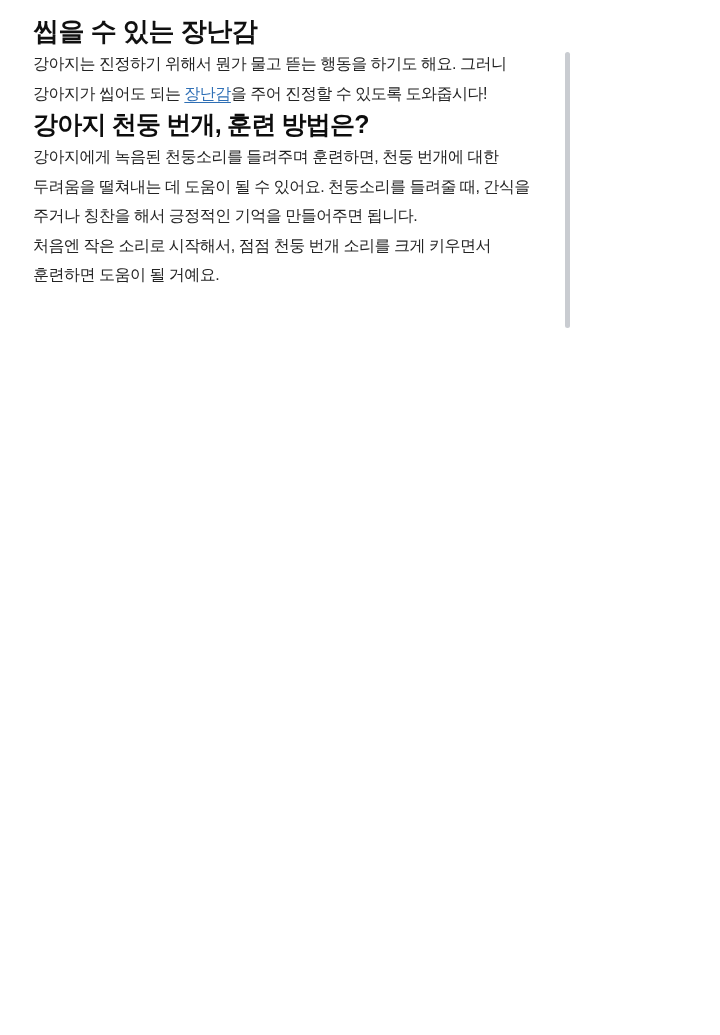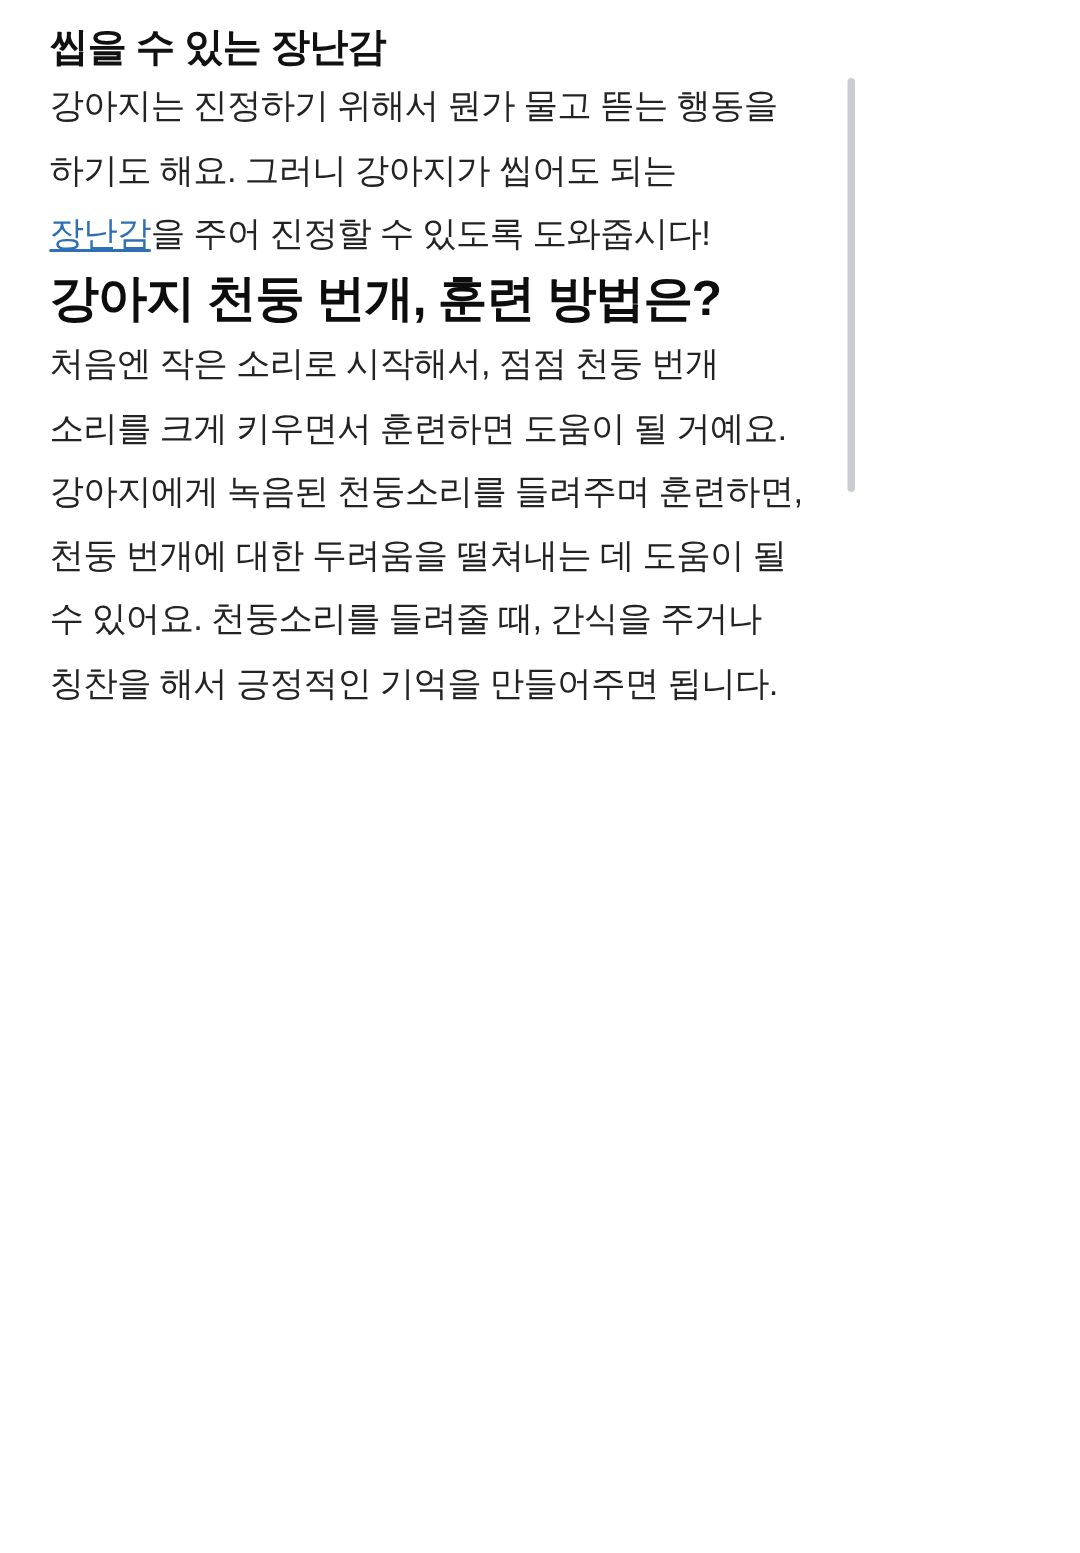--- a/index.html
+++ b/index.html
@@ -32,30 +32,30 @@
   h2.heading-sm {
     font-size: 26px;
     font-weight: 700;
     line-height: 1.35;
     letter-spacing: -0.5px;
     margin: 0;
     color: #111111;
   }
 
   h2.heading-lg {
-    font-size: 33px;
+    font-size: 25px;
     font-weight: 700;
     line-height: 1.35;
     letter-spacing: -0.8px;
     margin: 0;
     color: #0d0d0d;
   }
 
   p.para {
-    font-size: 23px;
+    font-size: 16px;
     line-height: 1.85;
     letter-spacing: -0.5px;
     margin: 0;
     color: #232323;
     word-break: keep-all;
   }
 
   .link {
     color: #2f6fb5;
     text-decoration: underline;
@@ -98,23 +98,23 @@
   <div class="article">
 
     <h2 class="heading-sm b1">씹을 수 있는 장난감</h2>
 
     <p class="para b2"><span>강아지는 진정하기 위해서 뭔가 물고 뜯는 행동을 하기도 해요. 그러니 강아지가 씹어도 되는 </span><a class="link" href="#">장난감</a><span>을 주어 진정할 수 있도록 도와줍시다!</span></p>
 
 
 
     <h2 class="heading-lg b5">강아지 천둥 번개, 훈련 방법은?</h2>
 
+    <p class="para b6">강아지에게 녹음된 천둥소리를 들려주며 훈련하면, 천둥 번개에 대한 두려움을 떨쳐내는 데 도움이 될 수 있어요. 천둥소리를 들려줄 때, 간식을 주거나 칭찬을 해서 긍정적인 기억을 만들어주면 됩니다.</p>
+
     <p class="para b7">처음엔 작은 소리로 시작해서, 점점 천둥 번개 소리를 크게 키우면서 훈련하면 도움이 될 거예요.</p>
-
-    <p class="para b6">강아지에게 녹음된 천둥소리를 들려주며 훈련하면, 천둥 번개에 대한 두려움을 떨쳐내는 데 도움이 될 수 있어요. 천둥소리를 들려줄 때, 간식을 주거나 칭찬을 해서 긍정적인 기억을 만들어주면 됩니다.</p>
 
   </div>
 
   <div class="scrollbar-track">
     <div class="scrollbar-thumb"></div>
   </div>
 
 </div>
 
 </body></html>

